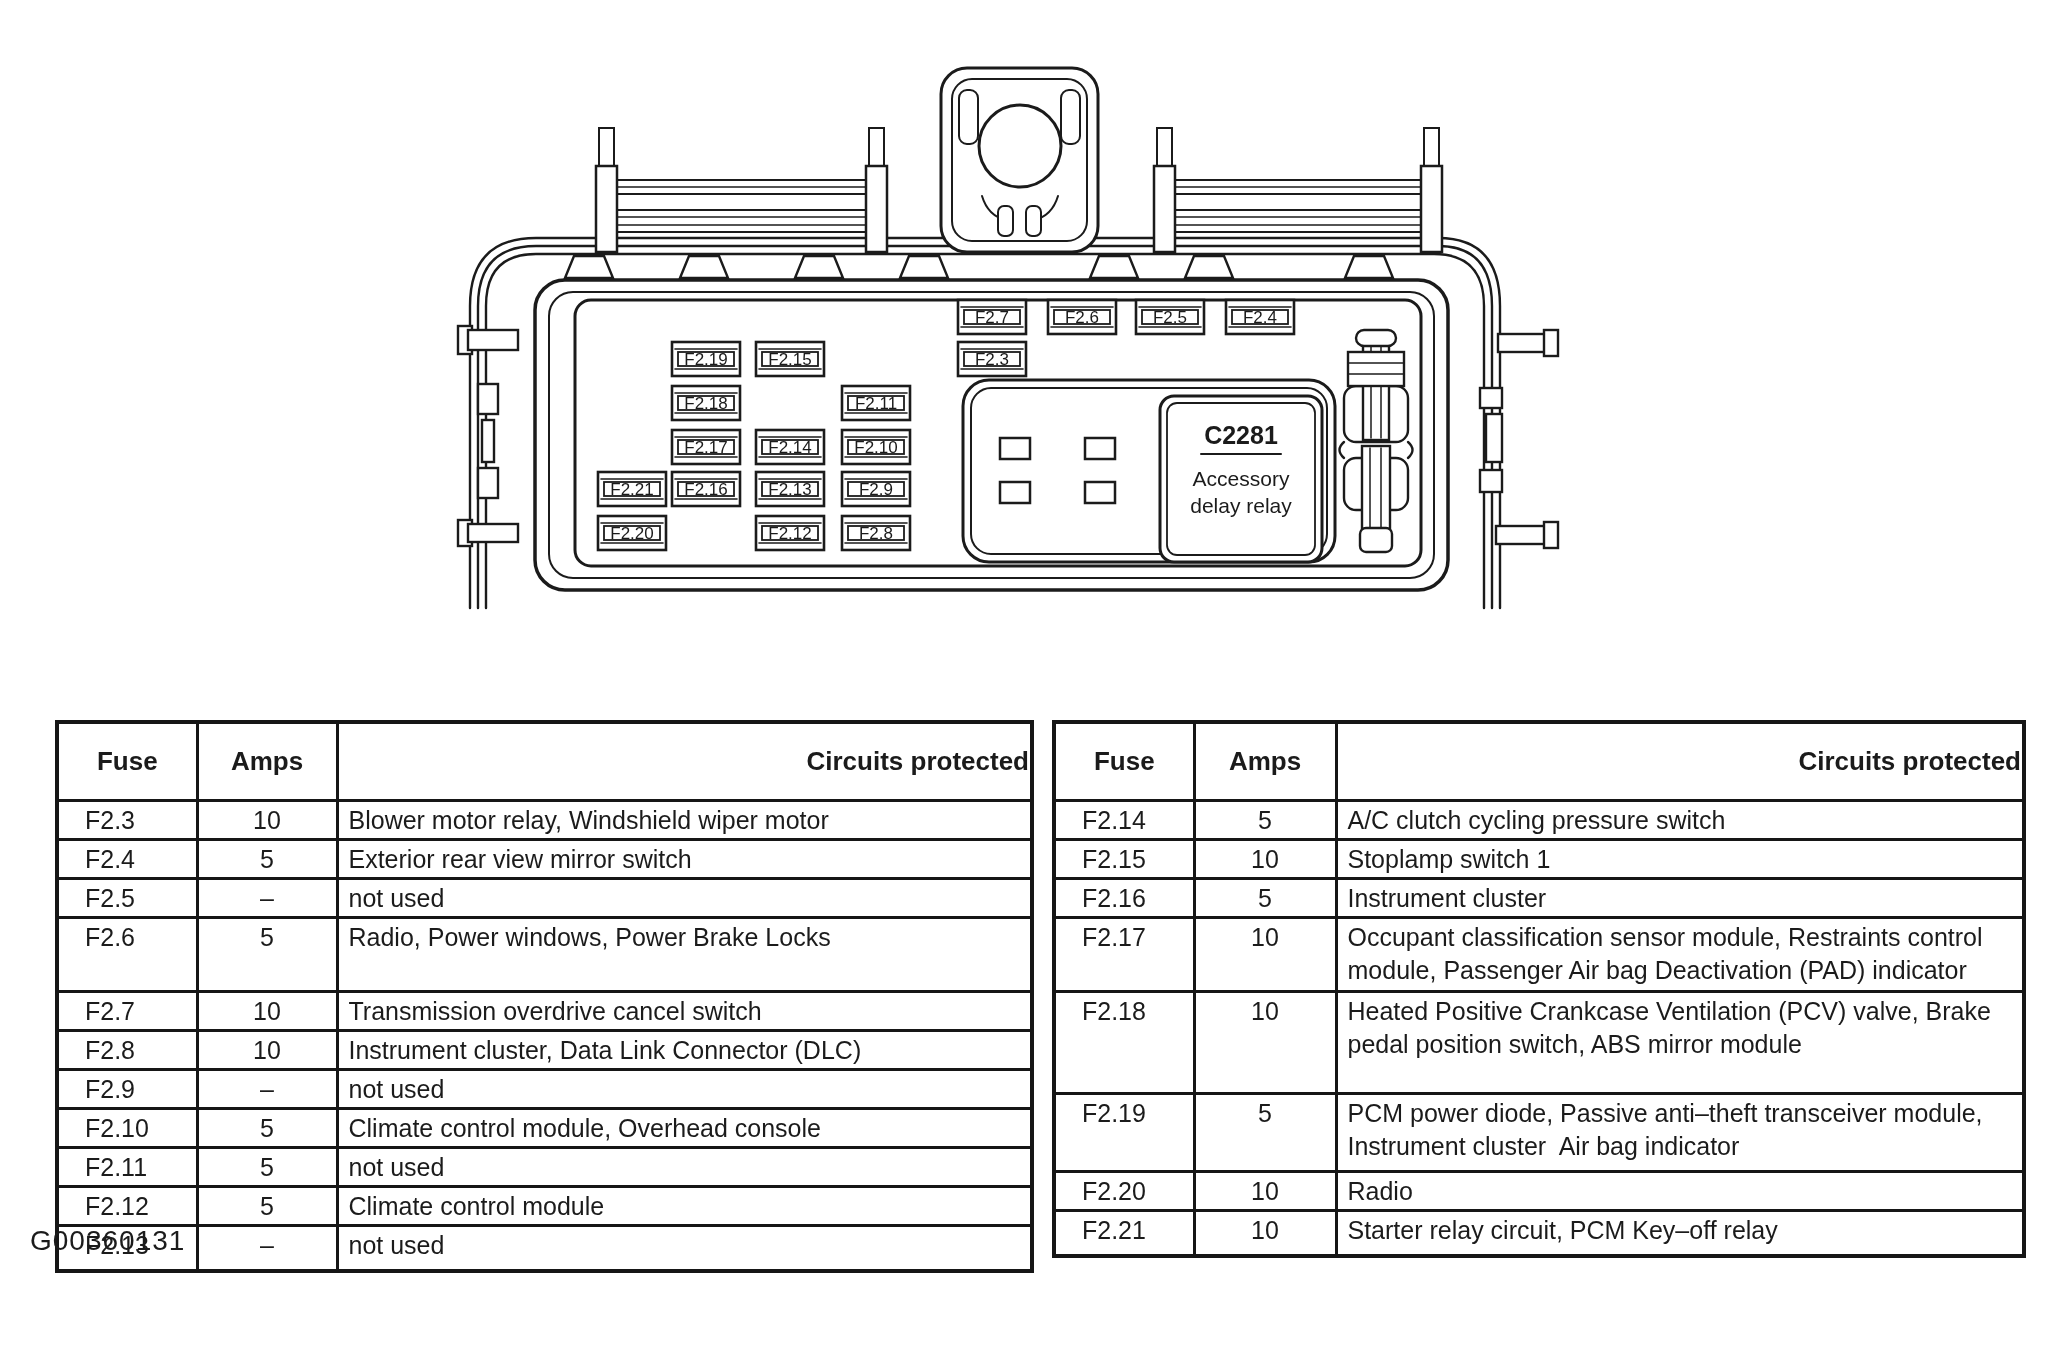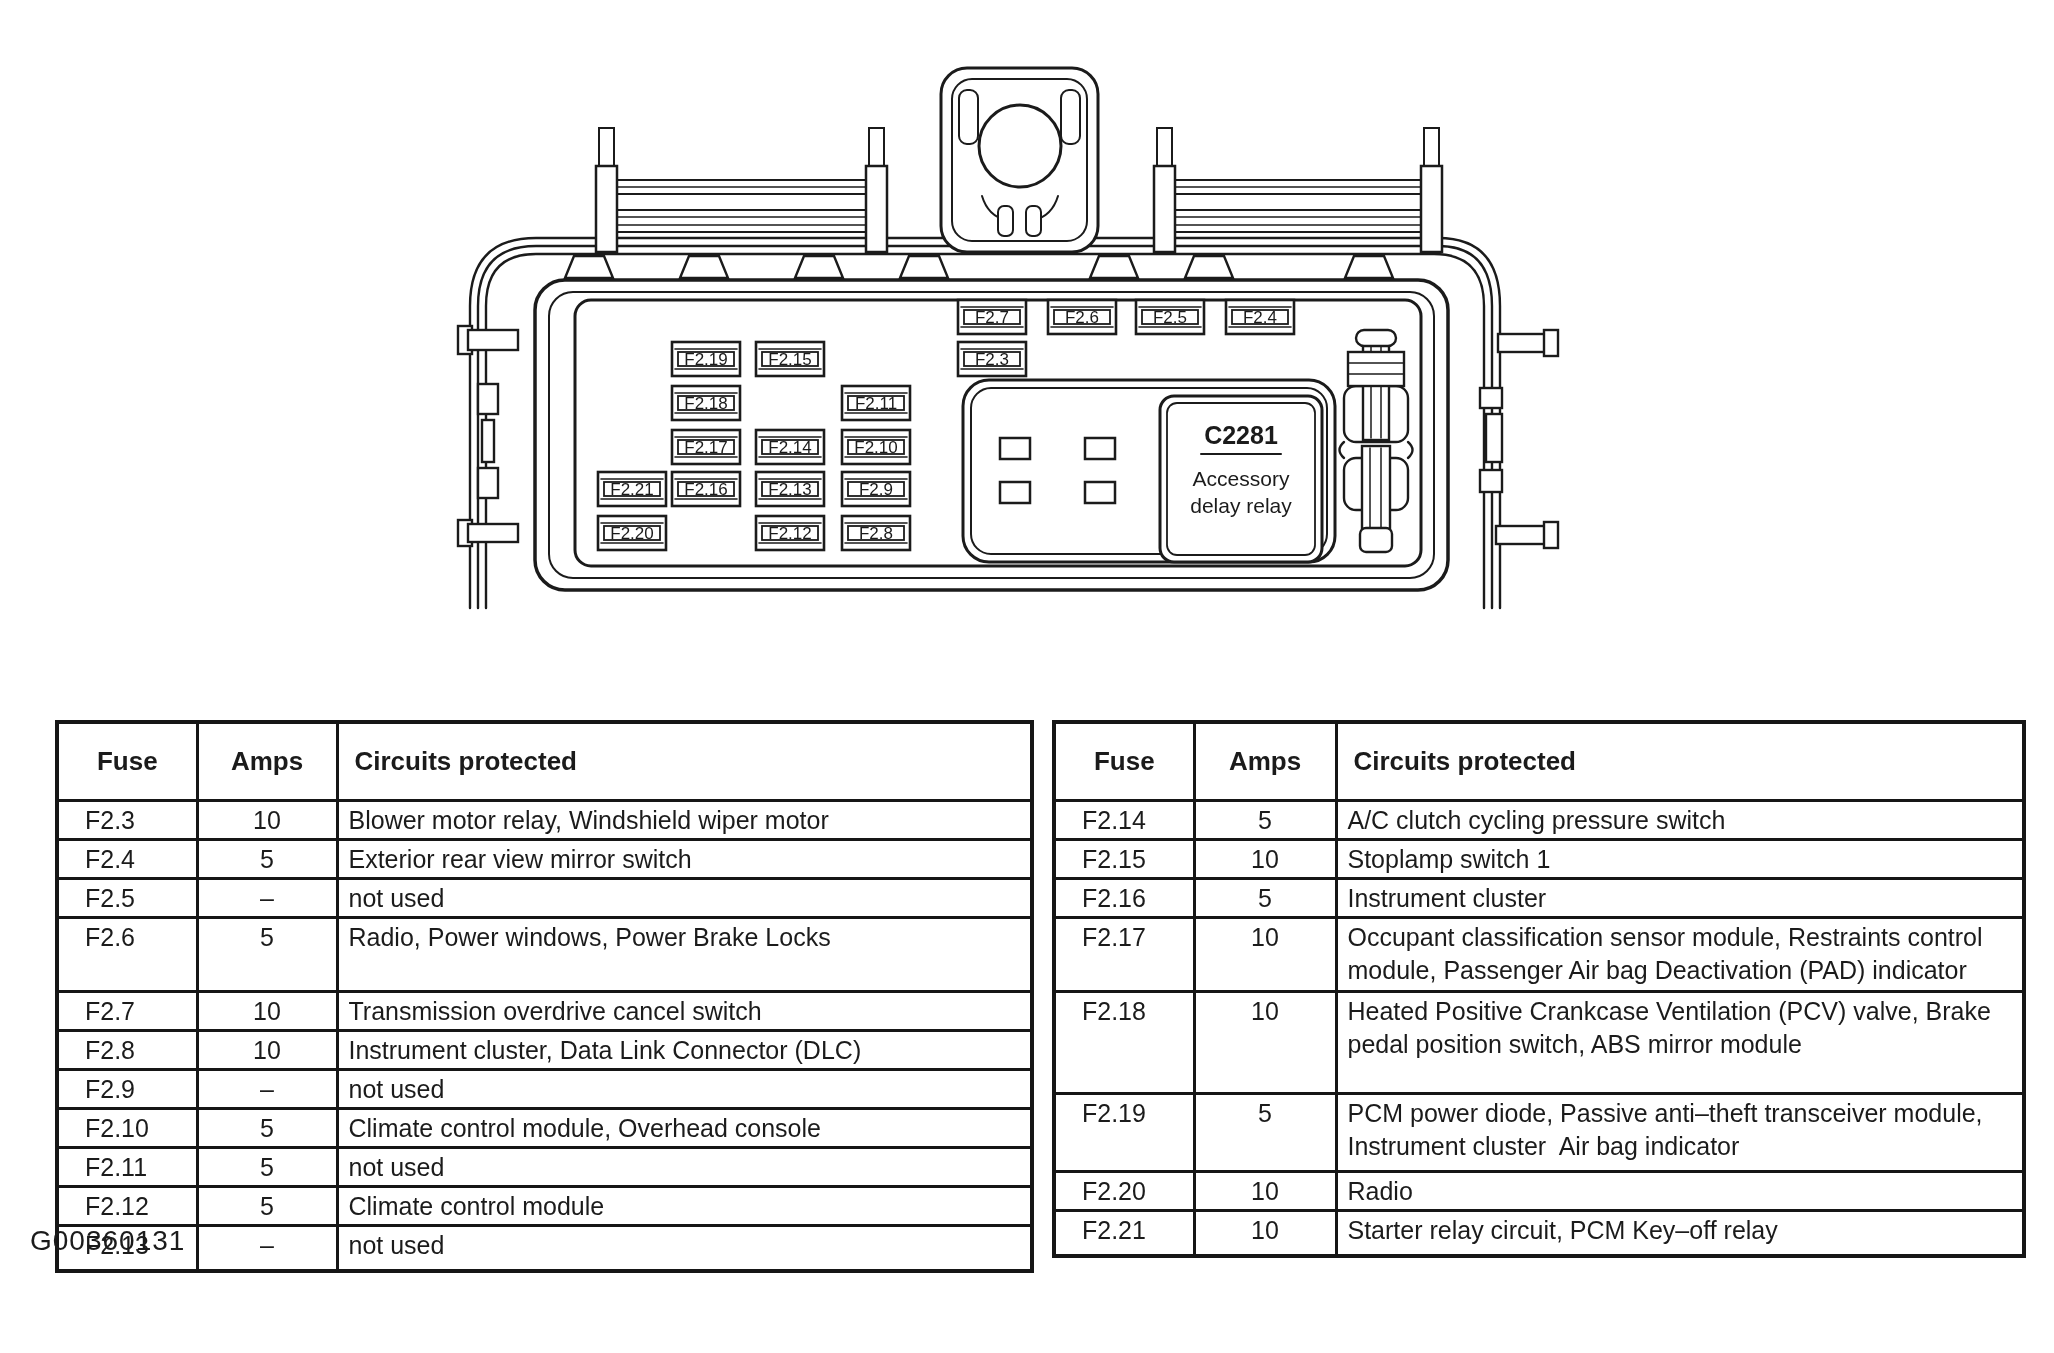--- a/index.html
+++ b/index.html
@@ -23,21 +23,21 @@
     border:3px solid #161616;
     color:#1b1b1b;
     box-sizing:border-box;
   }
   table.fusetable th{
     font-size:26px;
     font-weight:bold;
     vertical-align:middle;
   }
   th.col-fuse, th.col-amps{}
-  th.col-circ{text-align:left;padding-left:16px;}
+  th.col-circ{text-align:right;padding-left:16px;}
   table.fusetable td{
     font-size:25px;
     vertical-align:top;
     line-height:33px;
     padding-top:2px;
   }
   td.cell-fuse{padding-left:26px;}
   td.cell-amps{text-align:center;}
   td.cell-circ{padding-left:10px;padding-right:10px;white-space:pre-wrap;}
   #figure-id{

